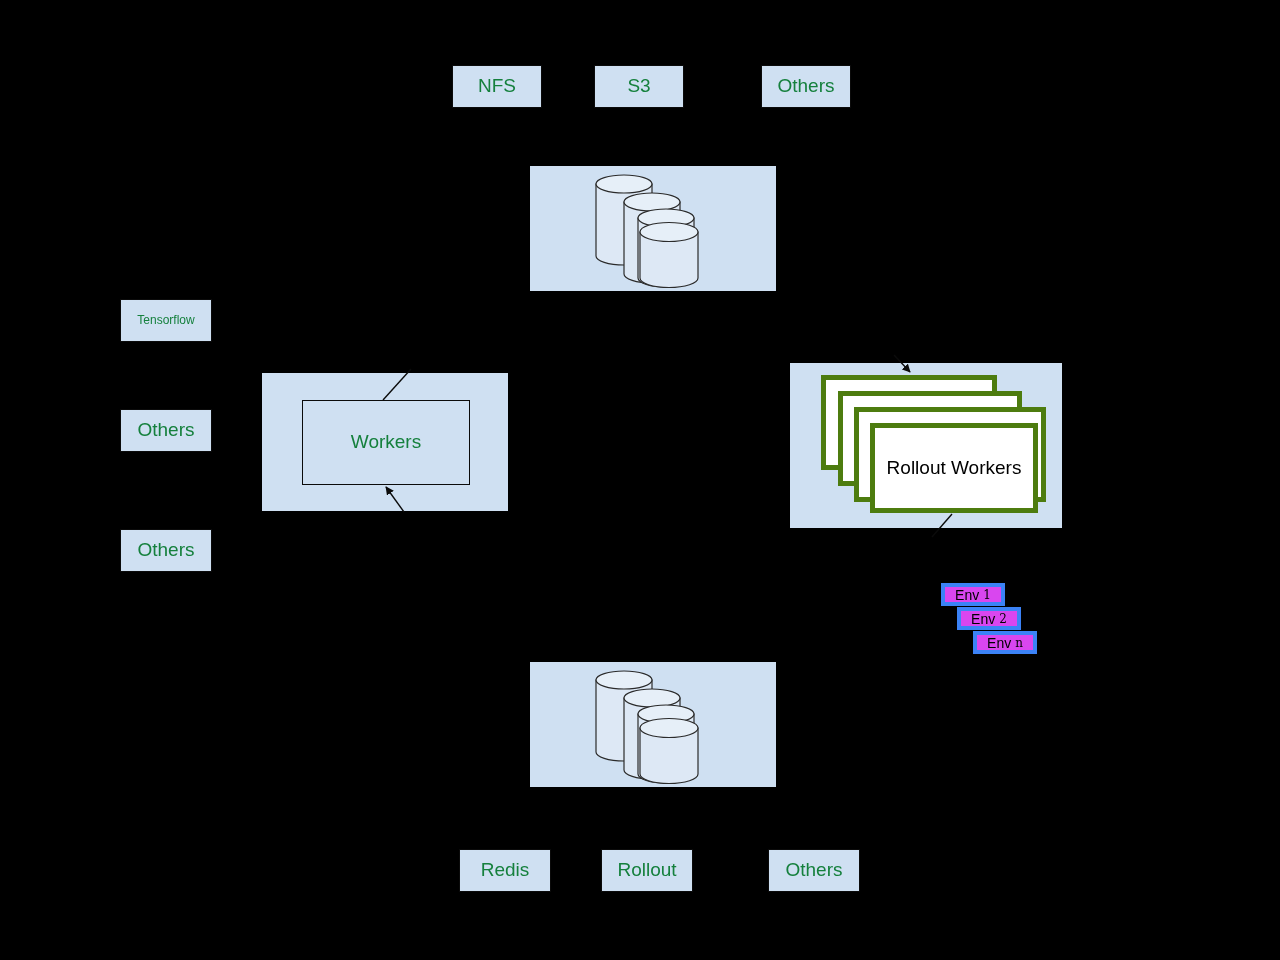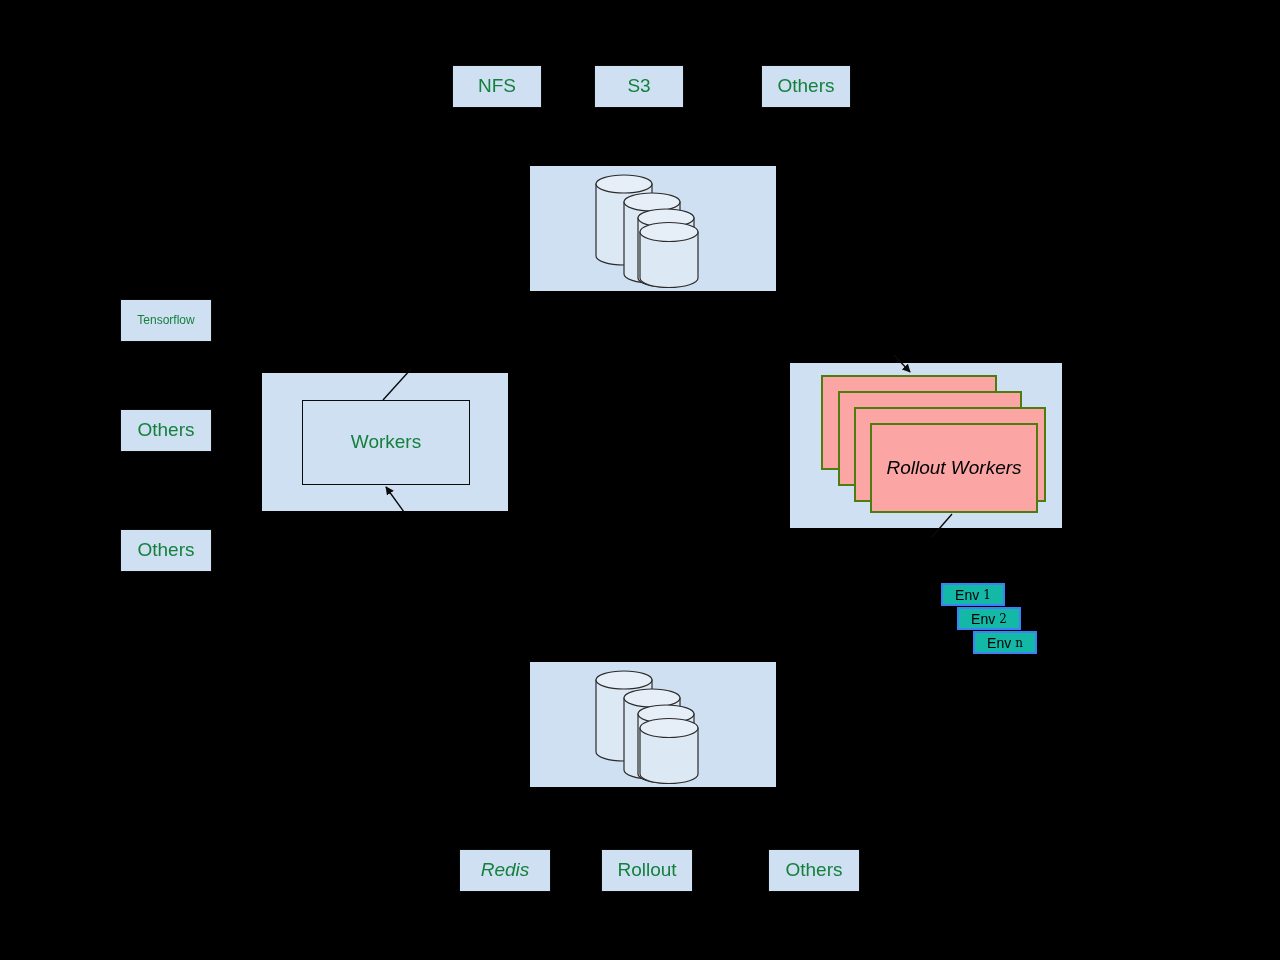--- a/index.html
+++ b/index.html
@@ -37,40 +37,39 @@
   .region {
     position: absolute;
     background: #cfe0f2;
     border: none;
     box-sizing: border-box;
   }
   .lbl-lg { font-size: 19px; }
   .lbl-sm { font-size: 12px; }
   .env-box {
     position: absolute;
-    background: #14b8a6;
-    border: 2px solid #3b82f6;
+    background: #d946ef;
+    border: 4px solid #3b82f6;
     box-sizing: border-box;
     display: flex;
     align-items: center;
     justify-content: center;
     font-size: 14px;
     white-space: nowrap;
   }
   .env-box .num {
     font-family: "DejaVu Serif", serif;
     font-size: 12px;
     margin-left: 4px;
   }
   .stackbox {
     position: absolute;
-    background: #fca5a5;
-    border: 2px solid #4d7c0f;
-    box-sizing: border-box;
-    font-style: italic;
+    background: #ffffff;
+    border: 5px solid #4d7c0f;
+    box-sizing: border-box;
   }
   .stackbox.front {
     display: flex;
     align-items: center;
     justify-content: center;
     font-size: 19px;
   }
   svg.overlay {
     position: absolute;
     left: 0;
@@ -183,21 +182,21 @@
         <path d="M108,52 L108,112 A28,9 0 0 0 164,112 L164,52 Z"></path>
         <ellipse cx="136" cy="52" rx="28" ry="9" fill="#e6eff8"></ellipse>
       </g>
       <g fill="#dde8f5" stroke="#2b2b2b" stroke-width="1.2">
         <path d="M110,66 L110,112 A29,9.5 0 0 0 168,112 L168,66 Z"></path>
         <ellipse cx="139" cy="66" rx="29" ry="9.5" fill="#e6eff8"></ellipse>
       </g>
     </svg>
   </div>
 
-  <div class="node lbl-lg" style="left:459px; top:849px; width:92px; height:43px;font-style:italic;">
+  <div class="node lbl-lg" style="left:459px; top:849px; width:92px; height:43px;">
     <span>Redis</span>
   </div>
 
   <div class="node lbl-lg" style="left:601px; top:849px; width:92px; height:43px;">
     <span>Rollout</span>
   </div>
 
   <div class="node lbl-lg" style="left:768px; top:849px; width:92px; height:43px;">
     <span>Others</span>
   </div>

